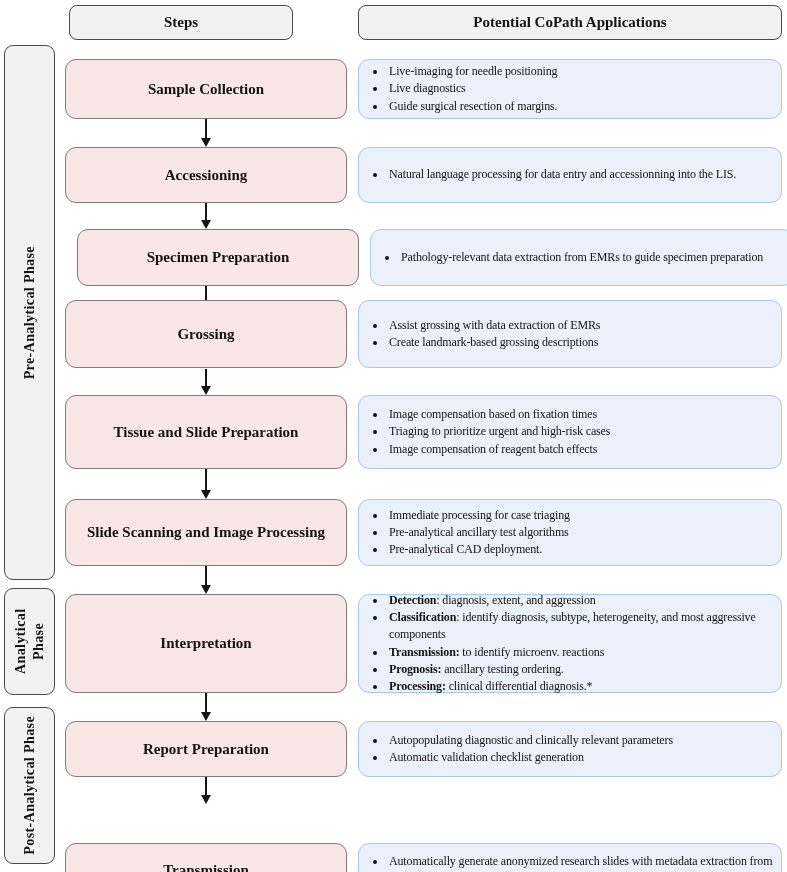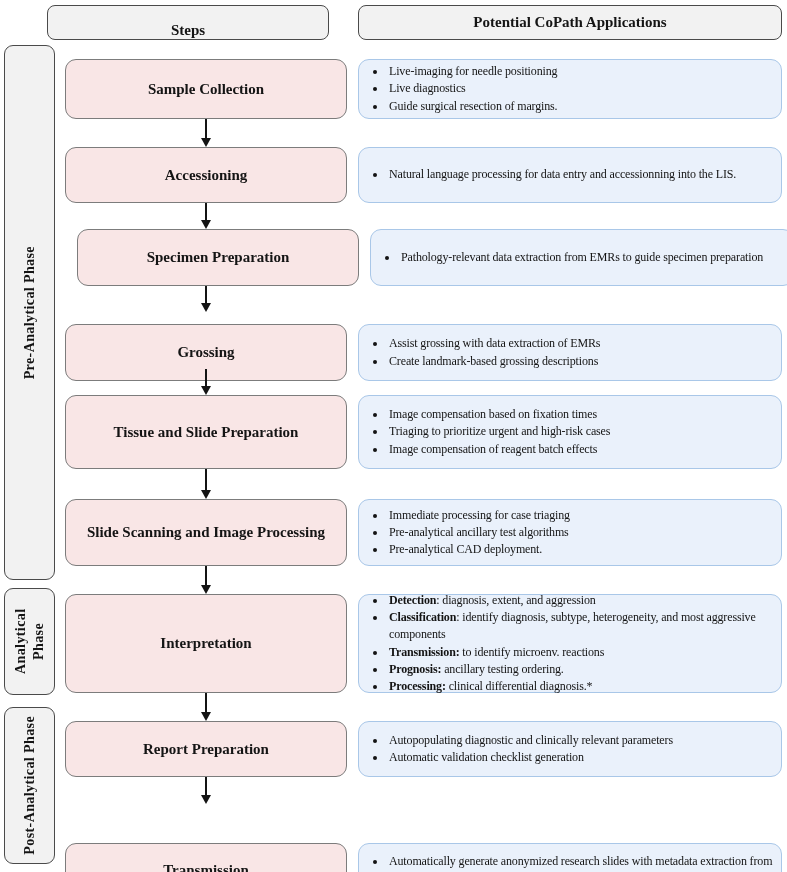--- a/index.html
+++ b/index.html
@@ -7,21 +7,21 @@
     position:relative; width:787px; height:872px; background:#ffffff;
     font-family:"Liberation Serif","DejaVu Serif",serif; color:#141414;
     overflow:hidden;
   }
   .hdr {
     position:absolute; top:5px; height:35px; box-sizing:border-box;
     background:#f2f2f2; border:1.5px solid #4a4a4a; border-radius:8px;
     display:flex; align-items:center; justify-content:center;
     font-weight:bold; font-size:15px;
   }
-  #hdr-steps { left:47px; width:282px;align-items:flex-end; }
+  #hdr-steps { left:69px; width:224px; }
   #hdr-apps  { left:358px; width:424px; }
 
   .phase {
     position:absolute; left:4px; width:51px; box-sizing:border-box;
     background:#f2f2f2; border:1.5px solid #4a4a4a; border-radius:9px;
     display:flex; align-items:center; justify-content:center;
   }
   .phase span {
     writing-mode:vertical-rl; transform:rotate(180deg);
     font-weight:bold; font-size:14px; letter-spacing:.4px;
@@ -29,21 +29,21 @@
   }
   .phase.nowrap span { white-space:nowrap; }
   #phase-pre  { top:45px;  height:535px; }
   #phase-ana  { top:588px; height:107px; }
   #phase-post { top:707px; height:157px; }
 
   .row { position:absolute; left:0; width:787px; }
   #r1 { top:59px;  height:60px; }
   #r2 { top:147px; height:56px; }
   #r3 { top:229px; height:57px;margin-left:12px; }
-  #r4 { top:324px; height:57px; }
+  #r4 { top:300px; height:68px; }
   #r5 { top:395px; height:74px; }
   #r6 { top:499px; height:67px; }
   #r7 { top:594px; height:99px; }
   #r8 { top:721px; height:56px; }
   #r9 { top:804px; height:55px;margin-top:39px; }
 
   .step-box {
     position:absolute; left:65px; width:282px; top:0; height:100%;
     box-sizing:border-box; background:#f9e6e6; border:1.5px solid #7c7c7c;
     border-radius:11px; display:flex; align-items:center; justify-content:center;

